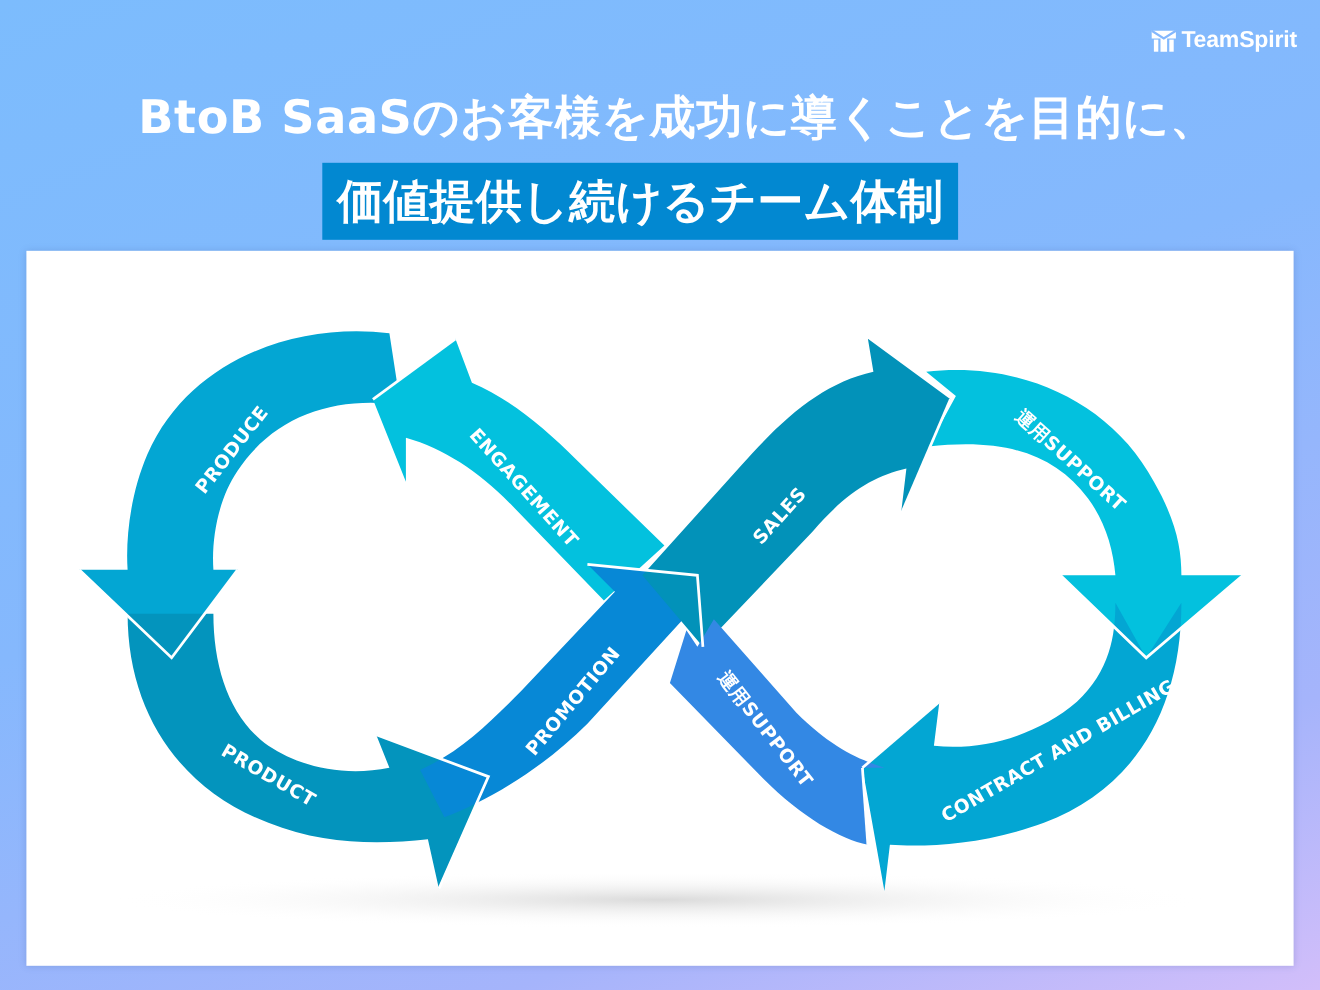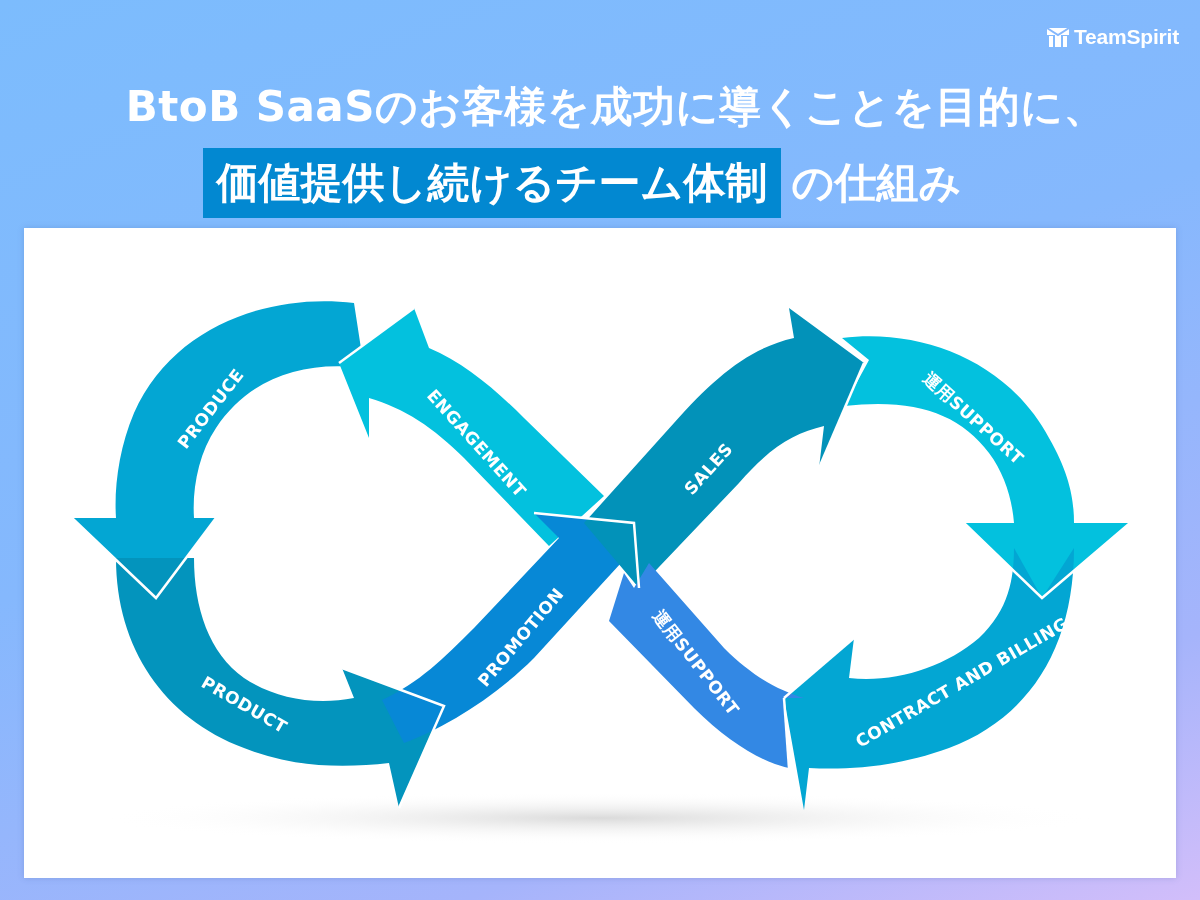--- a/index.html
+++ b/index.html
@@ -47,21 +47,20 @@
     <path d="M1 2 L12 9 L23 2" fill="none" stroke="#85b8fd" stroke-width="2"></path>
     <rect x="3" y="10" width="4" height="11" fill="#fff"></rect>
     <rect x="17" y="10" width="4" height="11" fill="#fff"></rect>
   </svg>
   <span class="logo-text">TeamSpirit</span>
 </div>
 
 <div class="title title-line1">BtoB SaaSのお客様を成功に導くことを目的に、</div>
 <div class="title title-line2">
   <span class="highlight" style="background: rgb(2, 136, 209);">価値提供し続けるチーム体制</span>
-  <span>の仕組み</span>
 </div>
 
 <div class="panel">
   <svg width="1152" height="650" viewBox="0 0 1152 650">
     <defs>
       <radialGradient id="floorShadow" cx="50%" cy="50%" r="50%">
         <stop offset="0%" stop-color="#d6d6d6" stop-opacity="0.9"></stop>
         <stop offset="100%" stop-color="#ffffff" stop-opacity="0"></stop>
       </radialGradient>
     </defs>

